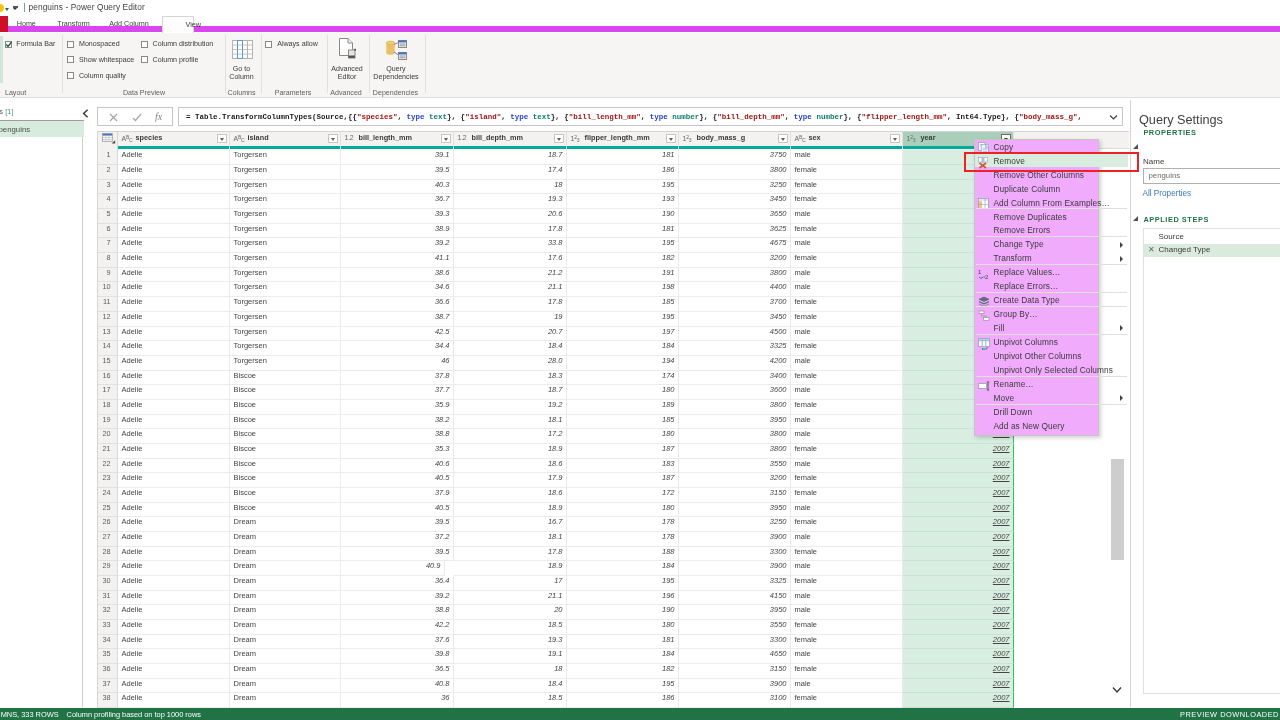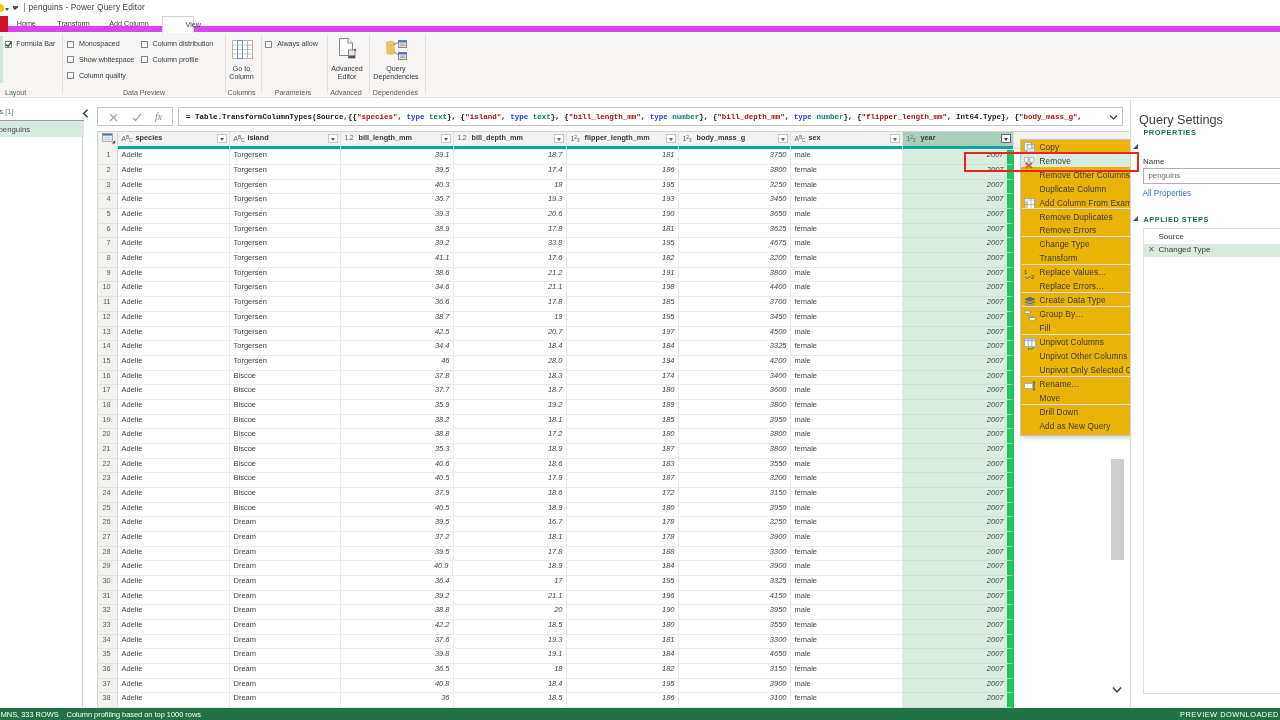--- a/index.html
+++ b/index.html
@@ -58,31 +58,31 @@
 .hl { position:absolute; left:17.5px; top:1.7px; font-size:7.3px; font-weight:bold; color:#3b3a39; }
 .dd { position:absolute; right:2px; top:2px; width:10px; height:9.5px; background:#fff; border:1px solid #c8c6c4; }
 .da { position:absolute; left:1.8px; top:3.2px; width:0; height:0; border-left:2.8px solid transparent; border-right:2.8px solid transparent; border-top:3.2px solid #605e5c; }
 .hc.sel .dd { border-color:#6f6d6b; }
 .hc.sel .da { border-top-color:#3b3a39; }
 .row { position:absolute; left:0; width:916px; height:14.675px; }
 .c { position:absolute; top:0; height:14.675px; border-bottom:1px solid #edecec; border-right:1px solid #ebeae9; font-size:7.5px; line-height:9.5px; padding-top:0px; color:#444; }
 .rn { left:0; width:20px; background:#f3f2f1; color:#605e5c; text-align:right; padding-right:6.5px; border-right:1px solid #d9d7d5; border-bottom:1px solid #e3e1df; font-size:7.3px; }
 .t { padding-left:3.5px; }
 .num { font-style:italic; text-align:right; padding-right:3.5px; }
-.yr { background:#d9ede1; border-bottom:1px solid #c9e2d4; border-right:7px solid #22c55e; }
+.yr { background:#d9ede1; border-bottom:1px solid #c9e2d4; border-right:1px solid #22c55e;text-decoration:underline; }
 
 
 #selicon { position:absolute; left:3.5px; top:1.8px; }
 
 
 #vthumb { position:absolute; left:1110.5px; top:459px; width:13px; height:101px; background:#cdcdcd; }
 #vchev { position:absolute; left:1111px; top:684px; width:12px; height:12px; }
 
 
-#menu { position:absolute; left:974px; top:138.8px; width:125px; height:297.6px; background:#eab308; border:1px solid #c6c4c2; box-shadow:2px 2px 4px rgba(0,0,0,0.18);margin-left:46px; }
+#menu { position:absolute; left:974px; top:138.8px; width:125px; height:297.6px; background:#f0abfc; border:1px solid #c6c4c2; box-shadow:2px 2px 4px rgba(0,0,0,0.18); }
 .mi { position:absolute; left:0; width:152.5px; height:13.95px; }
 .mi.hov { background:#d8ecdf; }
 .ml { position:absolute; left:18.5px; top:2.2px; font-size:8.3px; color:#3b3a39; letter-spacing:0.08px; }
 .mic { position:absolute; left:3px; top:0.8px; }
 .msep { position:absolute; left:1px; width:150.5px; height:1px; background:#e1dfdd; }
 .subarr { position:absolute; right:5px; top:4.5px; width:0; height:0; border-top:3px solid transparent; border-bottom:3px solid transparent; border-left:3.5px solid #404040; }
 
 
 #redrect { position:absolute; left:963.5px; top:151.6px; width:175px; height:20px; border:2.8px solid #ee2222; z-index:50; }
 
@@ -613,21 +613,21 @@
       <div class="c num" style="left:356px;width:113px">17.8</div>
       <div class="c num" style="left:469px;width:112px">188</div>
       <div class="c num" style="left:581px;width:112px">3300</div>
       <div class="c t" style="left:693px;width:112px">female</div>
       <div class="c num yr" style="left:805px;width:111px">2007</div>
     </div>
 <div class="row" style="top:429.80px">
       <div class="c rn">29</div>
       <div class="c t" style="left:20px;width:112px">Adelie</div>
       <div class="c t" style="left:132px;width:111px">Dream</div>
-      <div class="c num" style="left:242px;width:113px">40.9</div>
+      <div class="c num" style="left:234px;width:113px">40.9</div>
       <div class="c num" style="left:356px;width:113px">18.9</div>
       <div class="c num" style="left:469px;width:112px">184</div>
       <div class="c num" style="left:581px;width:112px">3900</div>
       <div class="c t" style="left:693px;width:112px">male</div>
       <div class="c num yr" style="left:805px;width:111px">2007</div>
     </div>
 <div class="row" style="top:444.48px">
       <div class="c rn">30</div>
       <div class="c t" style="left:20px;width:112px">Adelie</div>
       <div class="c t" style="left:132px;width:111px">Dream</div>

